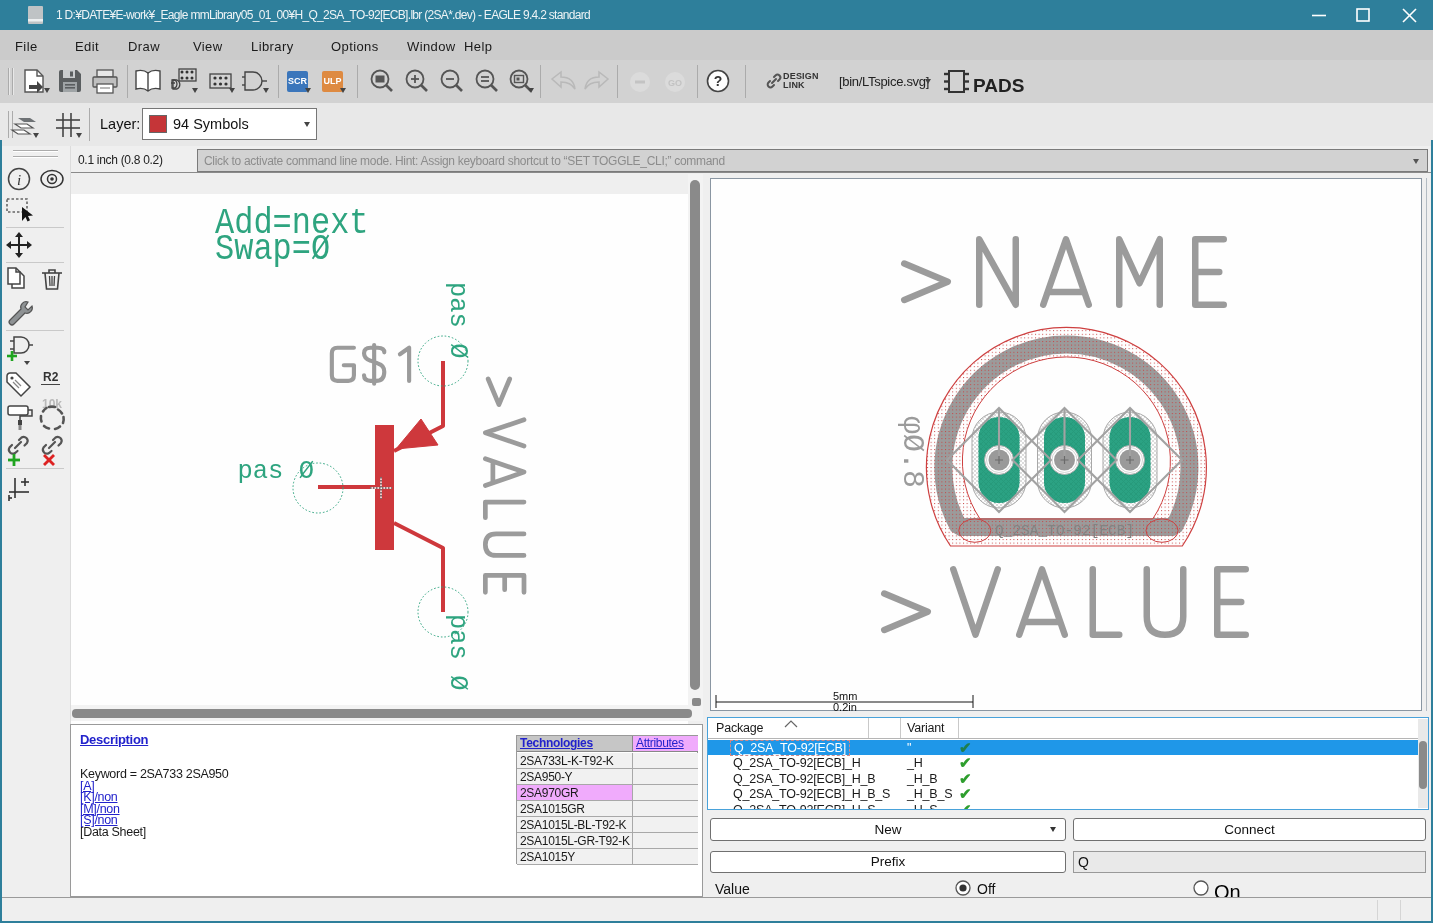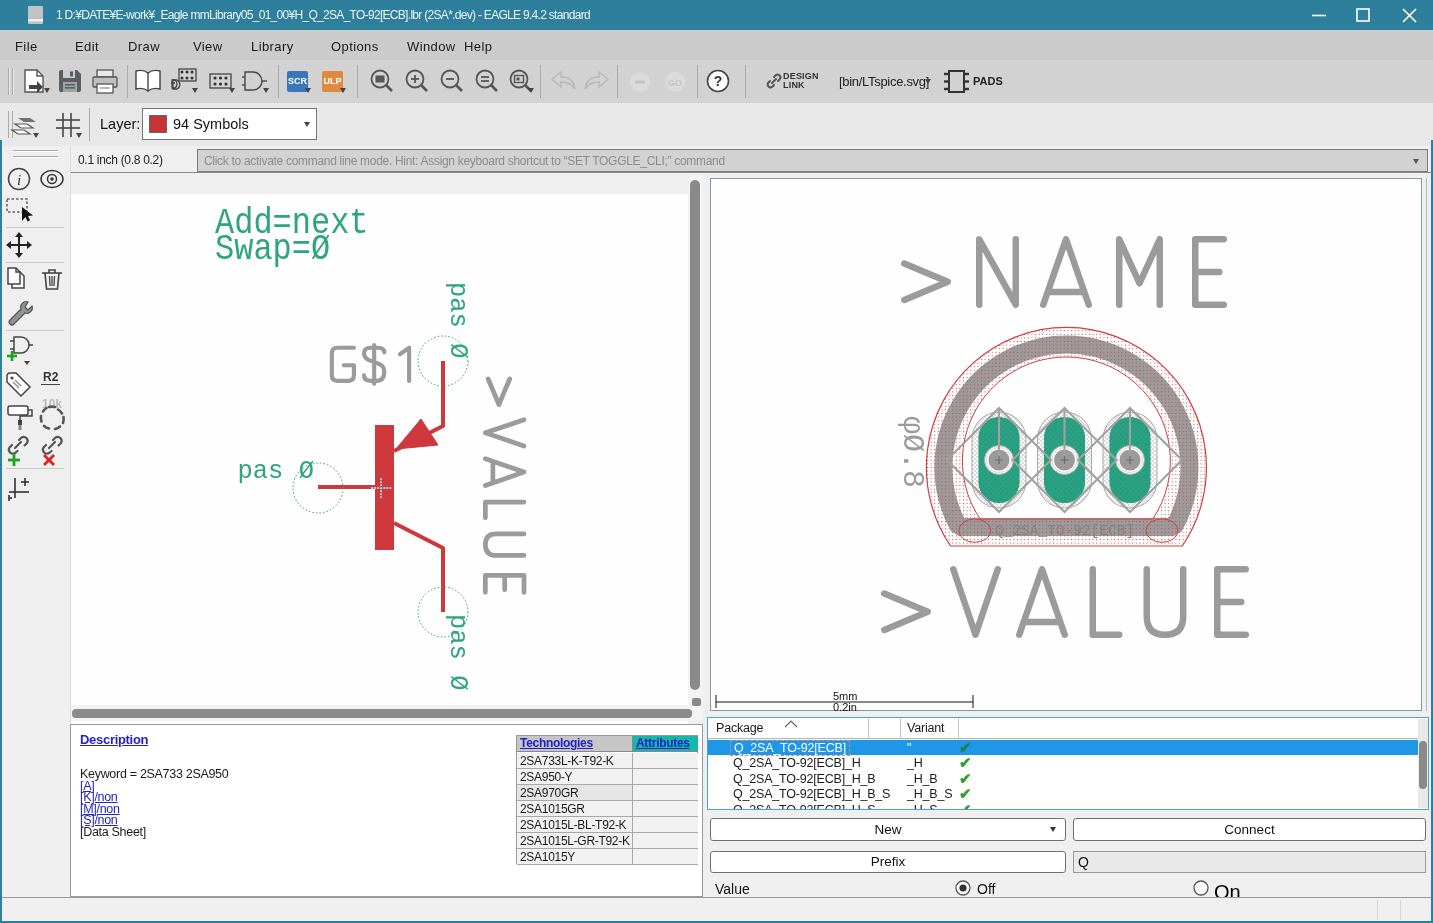--- a/index.html
+++ b/index.html
@@ -189,21 +189,21 @@
     <rect x="5" y="2" width="15" height="21" fill="none" stroke="#333" stroke-width="2"></rect>
     <g stroke="#333" stroke-width="2.4">
       <line x1="0" y1="5" x2="5" y2="5"></line>
           <line x1="0" y1="12.5" x2="5" y2="12.5"></line>
           <line x1="0" y1="20" x2="5" y2="20"></line>
       <line x1="20" y1="5" x2="25" y2="5"></line>
           <line x1="20" y1="12.5" x2="25" y2="12.5"></line>
           <line x1="20" y1="20" x2="25" y2="20"></line>
     </g>
   </svg>
-  <div class="abs" style="left:973px;top:15px;font-size:11px;font-weight:bold;color:#222">PADS</div>
+  <div class="abs" style="left:973px;top:15px;font-size:19px;font-weight:bold;color:#222">PADS</div>
 </div>
 <div id="tb2" class="abs">
   <div class="grip" style="left:8px"></div>
       <div class="grip" style="left:12px"></div>
   <svg class="abs" style="left:12px;top:9px" width="28" height="26">
     <path d="M6,6 h12 l6,4 h-12 z" fill="#6E7275"></path>
     <path d="M3,12 h12 l6,4 h-12 z" fill="#fff" stroke="#555" stroke-width="1.2"></path>
     <path d="M0,18 h12 l6,4 h-12 z" fill="#fff" stroke="#555" stroke-width="1.2"></path>
   </svg>
   <div class="ddt" style="left:33px;top:30px"></div>
@@ -478,26 +478,26 @@
   <div class="abs" style="left:9px;top:44px;line-height:11.6px;font-size:12.5px">
     <div style="height:11.6px">Keyword = 2SA733 2SA950</div>
     <div style="color:#2222CC;text-decoration:underline;height:11.6px">[A]</div>
     <div style="color:#2222CC;text-decoration:underline;height:11.6px">[K]/non</div>
     <div style="color:#2222CC;text-decoration:underline;height:11.6px">[M]/non</div>
     <div style="color:#2222CC;text-decoration:underline;height:11.6px">[S]/non</div>
     <div style="height:11.6px">[Data Sheet]</div>
   </div>
   <div class="abs" style="left:445px;top:10px;width:182px;height:129px;border:1px solid #999;font-size:12px">
     <div class="abs" style="left:0;top:0;width:116px;height:16px;background:#C6C6C6;border-bottom:1px solid #888;border-right:1px solid #888;padding:0 0 0 3px;font-weight:bold;color:#2222CC"><span style="text-decoration:underline">Technologies</span></div>
-    <div class="abs" style="left:116px;top:0;width:65px;height:16px;background:#14b8a6;border-bottom:1px solid #888;padding:0 0 0 3px;font-weight:bold;color:#2222CC"><span style="text-decoration:underline">Attributes</span></div>
+    <div class="abs" style="left:116px;top:0;width:65px;height:16px;background:#f0abfc;border-bottom:1px solid #888;padding:0 0 0 3px;font-weight:normal;color:#2222CC"><span style="text-decoration:underline">Attributes</span></div>
     <div class="abs" style="left:0;top:17px;width:116px;height:16px;border-bottom:1px solid #A8A8A8;border-right:1px solid #A8A8A8;padding:1px 0 0 3px;background:#F1F1F1">2SA733L-K-T92-K</div>
         <div class="abs" style="left:116px;top:17px;width:65px;height:16px;border-bottom:1px solid #A8A8A8;background:#F1F1F1"></div>
         <div class="abs" style="left:0;top:33px;width:116px;height:16px;border-bottom:1px solid #A8A8A8;border-right:1px solid #A8A8A8;padding:1px 0 0 3px;background:#F1F1F1">2SA950-Y</div>
         <div class="abs" style="left:116px;top:33px;width:65px;height:16px;border-bottom:1px solid #A8A8A8;background:#F1F1F1"></div>
-        <div class="abs" style="left:0;top:49px;width:116px;height:16px;border-bottom:1px solid #A8A8A8;border-right:1px solid #A8A8A8;padding:1px 0 0 3px;background:#e5e5e5">2SA970GR</div>
+        <div class="abs" style="left:0;top:49px;width:116px;height:16px;border-bottom:1px solid #A8A8A8;border-right:1px solid #A8A8A8;padding:1px 0 0 3px;background:#f0abfc">2SA970GR</div>
         <div class="abs" style="left:116px;top:49px;width:65px;height:16px;border-bottom:1px solid #A8A8A8;background:#F1F1F1"></div>
         <div class="abs" style="left:0;top:65px;width:116px;height:16px;border-bottom:1px solid #A8A8A8;border-right:1px solid #A8A8A8;padding:1px 18px 0 3px;background:#F1F1F1">2SA1015GR</div>
         <div class="abs" style="left:116px;top:65px;width:65px;height:16px;border-bottom:1px solid #A8A8A8;background:#F1F1F1"></div>
         <div class="abs" style="left:0;top:81px;width:116px;height:16px;border-bottom:1px solid #A8A8A8;border-right:1px solid #A8A8A8;padding:1px 0 0 3px;background:#F1F1F1">2SA1015L-BL-T92-K</div>
         <div class="abs" style="left:116px;top:81px;width:65px;height:16px;border-bottom:1px solid #A8A8A8;background:#F1F1F1"></div>
         <div class="abs" style="left:0;top:97px;width:116px;height:16px;border-bottom:1px solid #A8A8A8;border-right:1px solid #A8A8A8;padding:1px 0 0 3px;background:#F1F1F1">2SA1015L-GR-T92-K</div>
         <div class="abs" style="left:116px;top:97px;width:65px;height:16px;border-bottom:1px solid #A8A8A8;background:#F1F1F1"></div>
         <div class="abs" style="left:0;top:113px;width:116px;height:16px;border-bottom:1px solid #A8A8A8;border-right:1px solid #A8A8A8;padding:1px 0 0 3px;background:#F1F1F1">2SA1015Y</div>
         <div class="abs" style="left:116px;top:113px;width:65px;height:16px;border-bottom:1px solid #A8A8A8;background:#F1F1F1"></div>
   </div>

